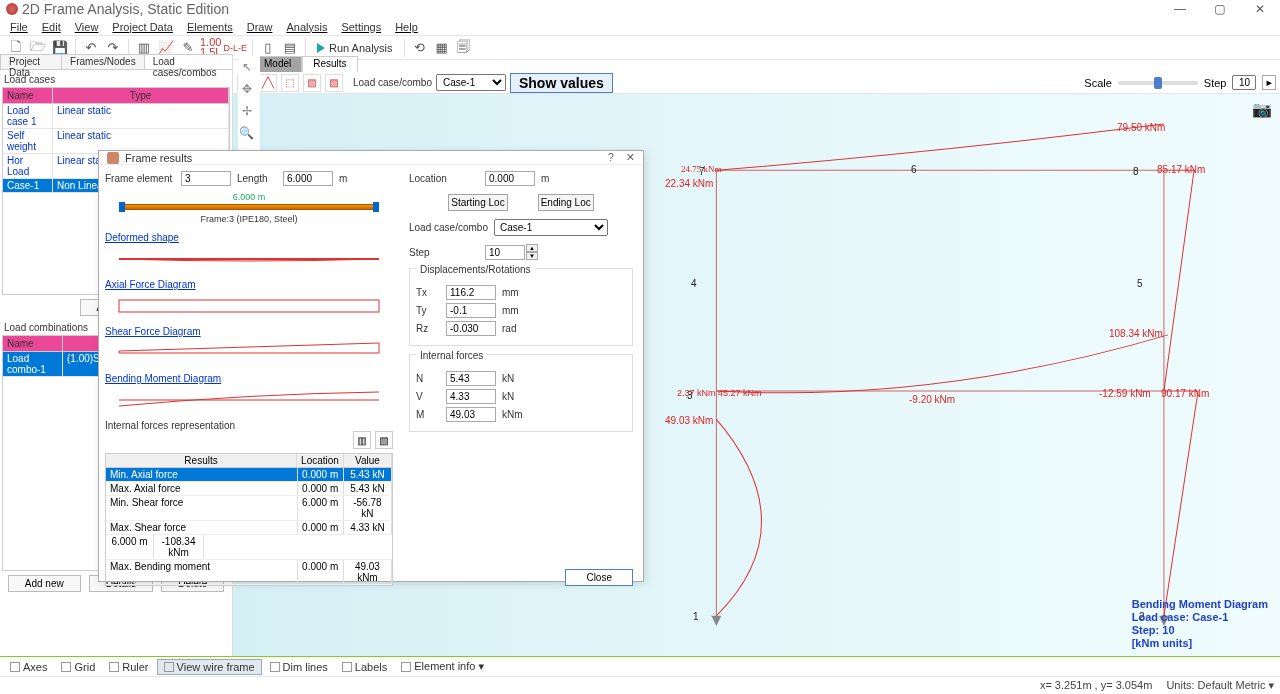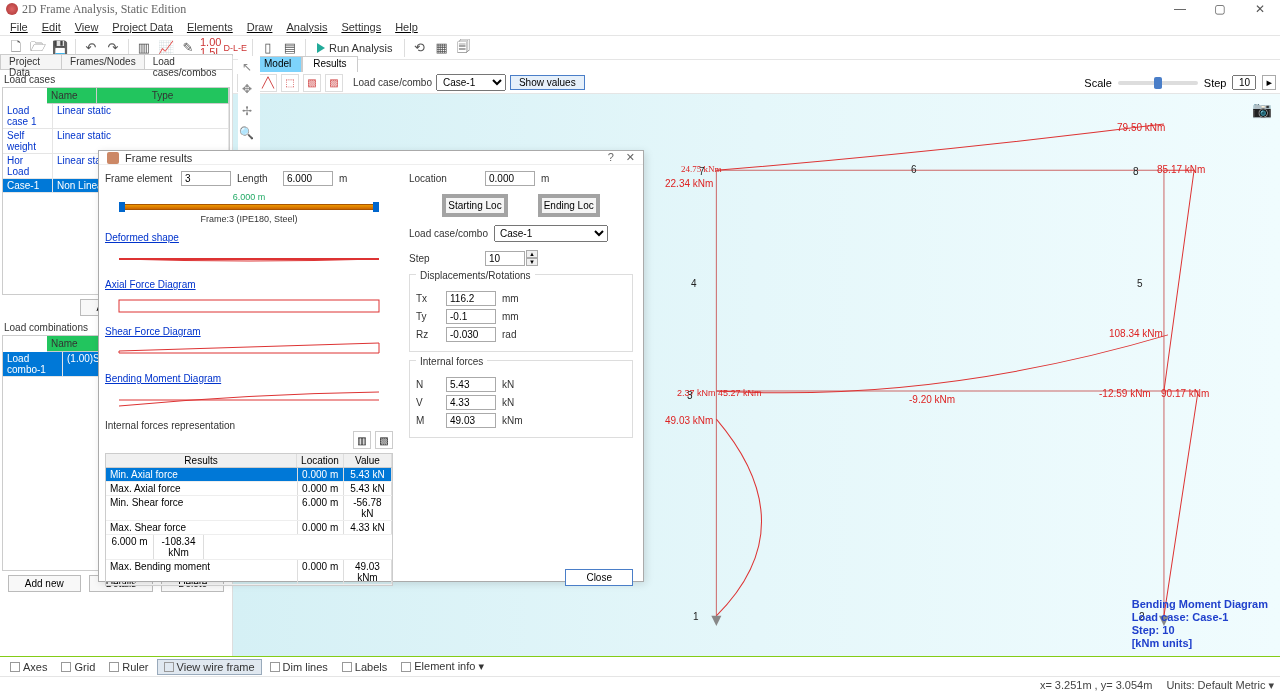--- a/index.html
+++ b/index.html
@@ -1,21 +1,21 @@
 <!DOCTYPE html>
 <html><head>
 <meta charset="utf-8">
 <style>
 * { box-sizing: border-box; margin: 0; padding: 0; font-family: 'Segoe UI', Tahoma, sans-serif; font-size: 11px; }
 body { background: #fff; overflow: hidden; width: 1280px; height: 694px; position: relative; }
 
 
 .title-bar { height: 18px; background: #fff; display: flex; align-items: center; padding-left: 6px; }
 .title-bar .app-icon { width: 12px; height: 12px; background: radial-gradient(#d66, #a33); border-radius: 50%; margin-right: 4px; }
-.title-bar .title { color: #666; font-size: 12px; font-family: Liberation Serif, serif; }
+.title-bar .title { color: #666; font-size: 14px; }
 .title-bar .window-ctrls { margin-left: auto; display: flex; }
 .title-bar .window-ctrls span { width: 40px; height: 18px; display: flex; align-items: center; justify-content: center; color: #555; font-size: 12px; }
 
 
 .menu-bar { height: 18px; background: #fff; display: flex; align-items: center; padding-left: 10px; gap: 14px; border-bottom: 1px solid #e5e5e5; text-decoration: underline; }
 .menu-bar span { color: #333; font-size: 11px; cursor: pointer; }
 
 
 .toolbar { height: 24px; background: #fff; display: flex; align-items: center; padding: 2px 6px; gap: 2px; border-bottom: 1px solid #e5e5e5; }
 .tool-btn { width: 20px; height: 20px; display: flex; align-items: center; justify-content: center; border: none; background: transparent; color: #555; cursor: pointer; font-size: 13px; }
@@ -25,21 +25,21 @@
 .tool-DLE { color: #c33; font-size: 9px; }
 .tool-ratio { color: #c33; font-size: 8px; line-height: 8px; }
 
 
 .left-panel { position: absolute; top: 60px; left: 0; width: 232px; height: 614px; display: flex; flex-direction: column; }
 .tab-strip { height: 16px; display: flex; border-bottom: 1px solid #ccc; margin-bottom: 2px; margin-top: -6px;}
 .tab-strip .tab { padding: 1px 8px; font-size: 10px; color: #333; border: 1px solid #ccc; border-bottom: none; background: #f5f5f5; cursor: pointer; margin-right: -1px; }
 .tab-strip .tab.active { background: #fff; }
 .panel-label { font-size: 10px; color: #333; padding: 2px 4px; }
 .grid { border: 1px solid #ccc; margin: 0 2px; }
-.grid-header { display: flex; background: #22c55e; border-bottom: 1px solid #ccc; margin-left: 44px; }
+.grid-header { display: flex; background: #ec4899; border-bottom: 1px solid #ccc; }
 .grid-header .gh { padding: 2px 4px; font-size: 10px; color: #333; border-right: 1px solid #ccc; }
 .grid-row { display: flex; border-bottom: 1px solid #e5e5e5; cursor: pointer; }
 .grid-row .gc { padding: 1px 4px; font-size: 10px; color: #0033cc; border-right: 1px solid #e5e5e5; }
 .grid-row.selected { background: #0078d7; }
 .grid-row.selected .gc { color: #fff; }
 .grid-body-lc { height: 190px; overflow-y: auto; }
 .grid-body-combo { height: 218px; overflow-y: auto; }
 .btn-row { display: flex; justify-content: center; gap: 8px; margin: 4px 2px; }
 .btn-row button { padding: 2px 16px; font-size: 10px; border: 1px solid #bbb; background: #f8f8f8; cursor: pointer; }
 
@@ -51,26 +51,26 @@
 
 
 .status-bar { position: absolute; bottom: 0; left: 0; right: 0; height: 18px; background: #fff; border-top: 1px solid #e5e5e5; display: flex; align-items: center; padding: 0 6px; font-size: 10px; color: #444; }
 .status-bar .sp { margin-left: auto; display: flex; gap: 14px; }
 
 
 .canvas-wrap { position: absolute; top: 56px; left: 232px; right: 0; bottom: 38px; border-left: 1px solid #ddd; display: flex; flex-direction: column; }
 .canvas-tabs { height: 16px; display: flex; padding-left: 20px; }
 .canvas-tabs .ct { padding: 1px 10px; font-size: 10px; border: 1px solid #ccc; border-bottom: none; cursor: pointer; }
 .canvas-tabs .ct.active { background: #fff; }
-.canvas-tabs .ct:not(.active) { background: #7dd3fc; }
+.canvas-tabs .ct:not(.active) { background: #a3a3a3; }
 .canvas-toolbar { height: 22px; display: flex; align-items: center; background: #fff; border-bottom: 1px solid #e5e5e5; padding: 0 4px; gap: 4px; }
 .canvas-toolbar .ctb { width: 18px; height: 18px; border: 1px solid #ddd; display: flex; align-items: center; justify-content: center; font-size: 10px; color: #c33; cursor: pointer; }
 .canvas-toolbar label { font-size: 10px; color: #333; margin-left: 6px; }
 .canvas-toolbar select { font-size: 10px; padding: 1px 2px; width: 70px; }
-.canvas-toolbar .showval { border: 1px solid #4a7ec8; background: #e6f0fa; padding: 1px 8px; font-size: 10px; cursor: pointer; }
+.canvas-toolbar .showval { border: 1px solid #4a7ec8; background: #e6f0fa; padding: 1px 8px; font-size: 14px; cursor: pointer; font-weight: bold; }
 .canvas-toolbar .scale-group { margin-left: auto; display: flex; align-items: center; gap: 6px; font-size: 10px; }
 .canvas-toolbar .slider { width: 80px; height: 4px; background: #ddd; position: relative; border-radius: 2px;}
 .canvas-toolbar .slider .thumb { position: absolute; width: 8px; height: 12px; background: #4a7ec8; top: -4px; left: 36px; border-radius: 2px;}
 .canvas-toolbar input.step-box { width: 24px; font-size: 10px; text-align: center; }
 
 
 .canvas { flex: 1; background: linear-gradient(to right, #d5f0f5 0%, #e5f7fa 50%, #f0fcfe 100%); position: relative; }
 .canvas svg { position: absolute; top: 0; left: 0; width: 100%; height: 100%; }
 .canvas .label { position: absolute; font-size: 10px; color: #d22; white-space: nowrap; }
 .canvas .nodelbl { position: absolute; font-size: 10px; color: #222;}
@@ -88,21 +88,21 @@
 .modal-title .mt { font-size: 11px; color: #333; }
 .modal-title .mc { margin-left: auto; display: flex; gap: 12px; color: #666; font-size: 12px; }
 .modal-title .mc span { cursor: pointer; }
 .modal-body { flex: 1; display: flex; }
 .modal-left { width: 300px; padding: 6px; display: flex; flex-direction: column; }
 .modal-right { flex: 1; padding: 6px 10px; display: flex; flex-direction: column; gap: 4px; }
 .field-row { display: flex; align-items: center; gap: 6px; margin-bottom: 4px; }
 .field-row label { font-size: 10px; color: #333; min-width: 70px; }
 .field-row input { width: 50px; font-size: 10px; padding: 1px 3px; border: 1px solid #aaa; }
 .field-row .unit { font-size: 10px; color: #333; }
-.field-row button { padding: 2px 2px; font-size: 10px; border: 4px solid #a3a3a3; background: #f5f5f5; cursor: pointer; }
+.field-row button { padding: 2px 2px; font-size: 10px; border: 1px solid #a3a3a3; background: #f5f5f5; cursor: pointer; }
 .field-row select { width: 114px; font-size: 10px; padding: 1px; }
 .modal-left .section-link { font-size: 10px; color: #0033cc; text-decoration: underline; margin: 2px 0; cursor: pointer; }
 .mini-chart { width: 100%; height: 28px; margin-bottom: 4px; }
 .beam-preview { width: 100%; height: 32px; position: relative; margin: 2px 0 6px; }
 .legend-block { font-size: 10px; color: #333; line-height: 14px; margin-top: 10px; }
 .fieldset { border: 1px solid #ddd; padding: 4px 6px 6px; margin-bottom: 4px; }
 .fieldset .legend { font-size: 10px; color: #333; position: relative; top: -10px; background: #fff; padding: 0 4px; }
 .fieldset .field-row { margin-bottom: 3px; }
 .close-btn { align-self: flex-end; margin-top: auto; padding: 2px 20px; border: 1px solid #4a7ec8; background: #fff; cursor: pointer; font-size: 10px; }
 

